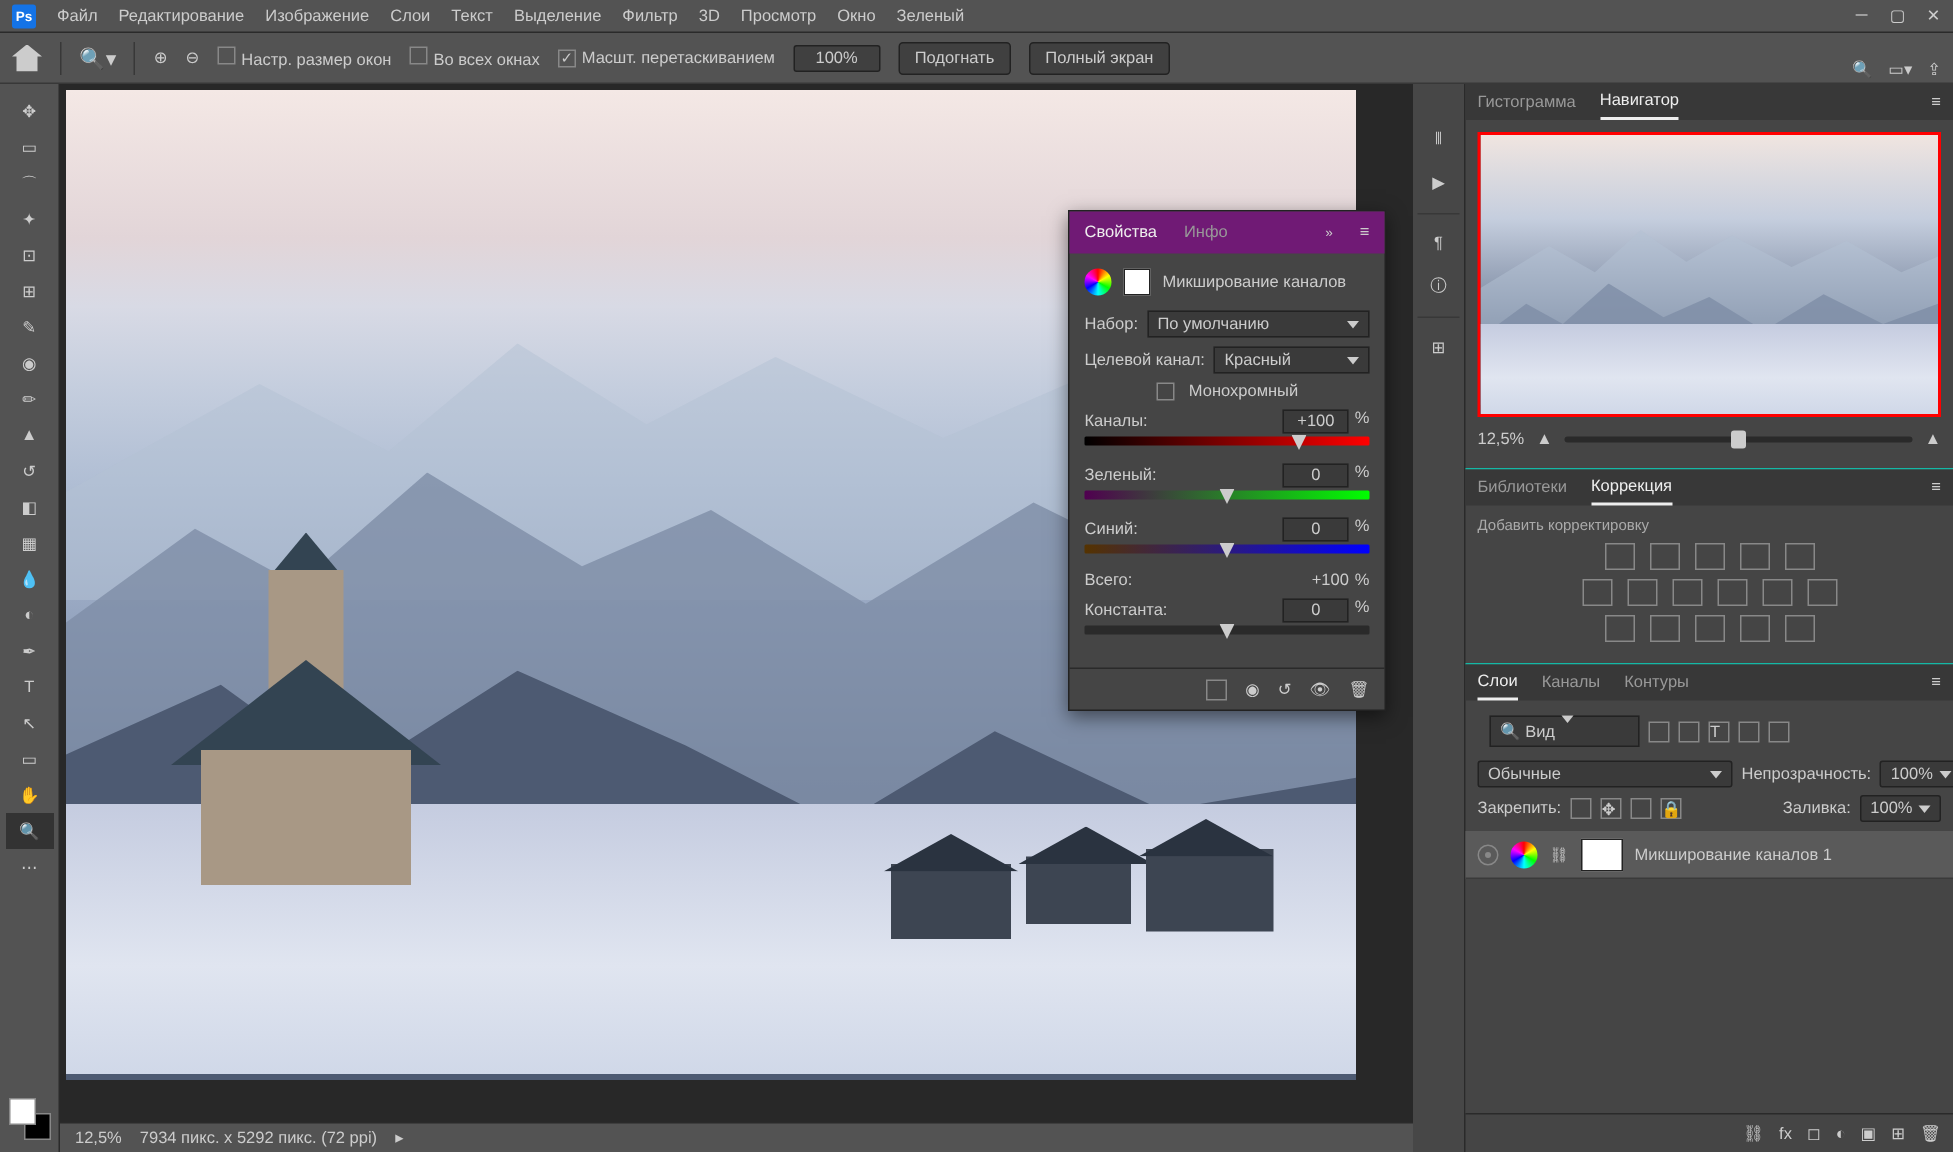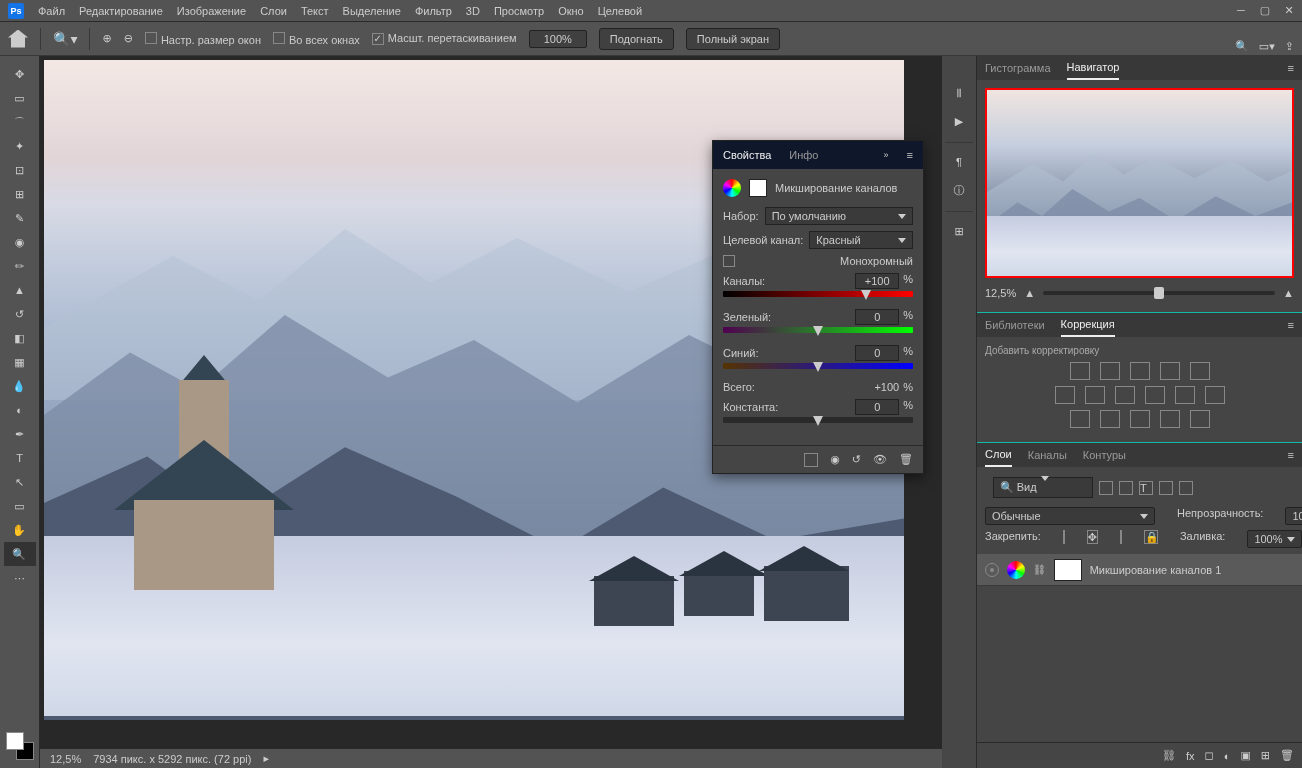--- a/index.html
+++ b/index.html
@@ -56,32 +56,32 @@
 .nav-thumb{flex:1;border:2px solid #f00;position:relative;overflow:hidden;background:linear-gradient(to bottom,#f0e5e0 0%,#c5cede 30%,#6d7c95 70%,#4a556d 100%)}
 .nav-zoom{height:22px;display:flex;align-items:center;gap:8px;margin-top:4px}
 .nav-slider{flex:1;height:4px;background:#2a2a2a;position:relative;border-radius:2px}
 .nav-slider::after{content:"";position:absolute;left:48%;top:-4px;width:10px;height:12px;background:#ccc;border-radius:2px}
 .panel{border-top:1px solid #14b8a6}
 .adjustments{padding:8px}
 .adj-row{display:flex;gap:10px;justify-content:center;margin:6px 0}
 .adj-icon{width:20px;height:18px;border:1px solid #888;cursor:pointer}
 .layers-panel{flex:1;display:flex;flex-direction:column}
 .layer-controls{padding:6px 8px;display:flex;flex-direction:column;gap:5px}
-.layer-row{display:flex;gap:22px}
+.layer-row{display:flex;align-items:center;gap:6px}
 .dropdown{background:#3a3a3a;border:1px solid #222;padding:2px 6px;border-radius:2px;flex:0 0 auto;display:flex;align-items:center}
 .layer-list{flex:1;background:#454545}
 .layer-item{height:32px;display:flex;align-items:center;padding:0 8px;gap:8px;border-bottom:1px solid #3a3a3a}
 .layer-item.selected{background:#5a5a5a}
 .eye{width:14px;height:14px;border:1px solid #888;border-radius:50%;position:relative}
 .eye::after{content:"";position:absolute;top:4px;left:4px;width:4px;height:4px;background:#888;border-radius:50%}
 .layer-thumb{width:28px;height:22px;background:#fff;border:1px solid #222}
 .layer-bottom{height:26px;display:flex;align-items:center;justify-content:flex-end;gap:10px;padding:0 8px;border-top:1px solid #2a2a2a}
 
 .properties{position:absolute;left:712px;top:140px;width:212px;background:#454545;border:1px solid #222;box-shadow:0 4px 12px rgba(0,0,0,.5);z-index:100}
-.prop-header{height:28px;display:flex;align-items:center;padding:0 10px;background:#0f172a;gap:18px}
+.prop-header{height:28px;display:flex;align-items:center;padding:0 10px;background:#701a75;gap:18px}
 .prop-header .tab{color:#999;cursor:pointer}
 .prop-header .tab.active{color:#eee}
 .prop-body{padding:10px}
 .prop-title{display:flex;align-items:center;gap:8px;margin-bottom:10px}
 .prop-circle{width:18px;height:18px;border-radius:50%;background:conic-gradient(#f00,#ff0,#0f0,#0ff,#00f,#f0f,#f00)}
 .prop-mask{width:18px;height:18px;background:#fff;border:1px solid #222}
 .prop-row{display:flex;align-items:center;justify-content:space-between;margin-bottom:6px;gap:6px}
 .prop-select{flex:1;background:#3a3a3a;border:1px solid #222;padding:2px 6px;display:flex;justify-content:space-between;align-items:center}
 .slider-row{margin-bottom:10px}
 .slider-head{display:flex;justify-content:space-between;align-items:center;margin-bottom:2px}
@@ -108,21 +108,21 @@
   <span>Файл</span>
   <span>Редактирование</span>
   <span>Изображение</span>
   <span>Слои</span>
   <span>Текст</span>
   <span>Выделение</span>
   <span>Фильтр</span>
   <span>3D</span>
   <span>Просмотр</span>
   <span>Окно</span>
-  <span>Целевой</span>
+  <span>Зеленый</span>
   <div class="window-controls">
     <div>─</div>
     <div>▢</div>
     <div>✕</div>
   </div>
 </div>
 
 <div class="optionsbar">
   <div class="home-icon"></div>
   <div class="sep"></div>
@@ -350,21 +350,21 @@
           <span class="tri"></span>
         </div>
     </div>
     <div class="prop-row">
       <span>Целевой канал:</span>
       <div class="prop-select">
           <span>Красный</span>
           <span class="tri"></span>
         </div>
     </div>
-    <div class="prop-row" style="justify-content:space-between">
+    <div class="prop-row" style="justify-content:center">
       <span class="checkbox"></span>
       <span>Монохромный</span>
     </div>
 
     <div class="slider-row">
       <div class="slider-head">
           <span>Каналы:</span>
           <div style="display:flex;gap:4px">
             <div class="slider-val">+100</div>
             <span>%</span>

